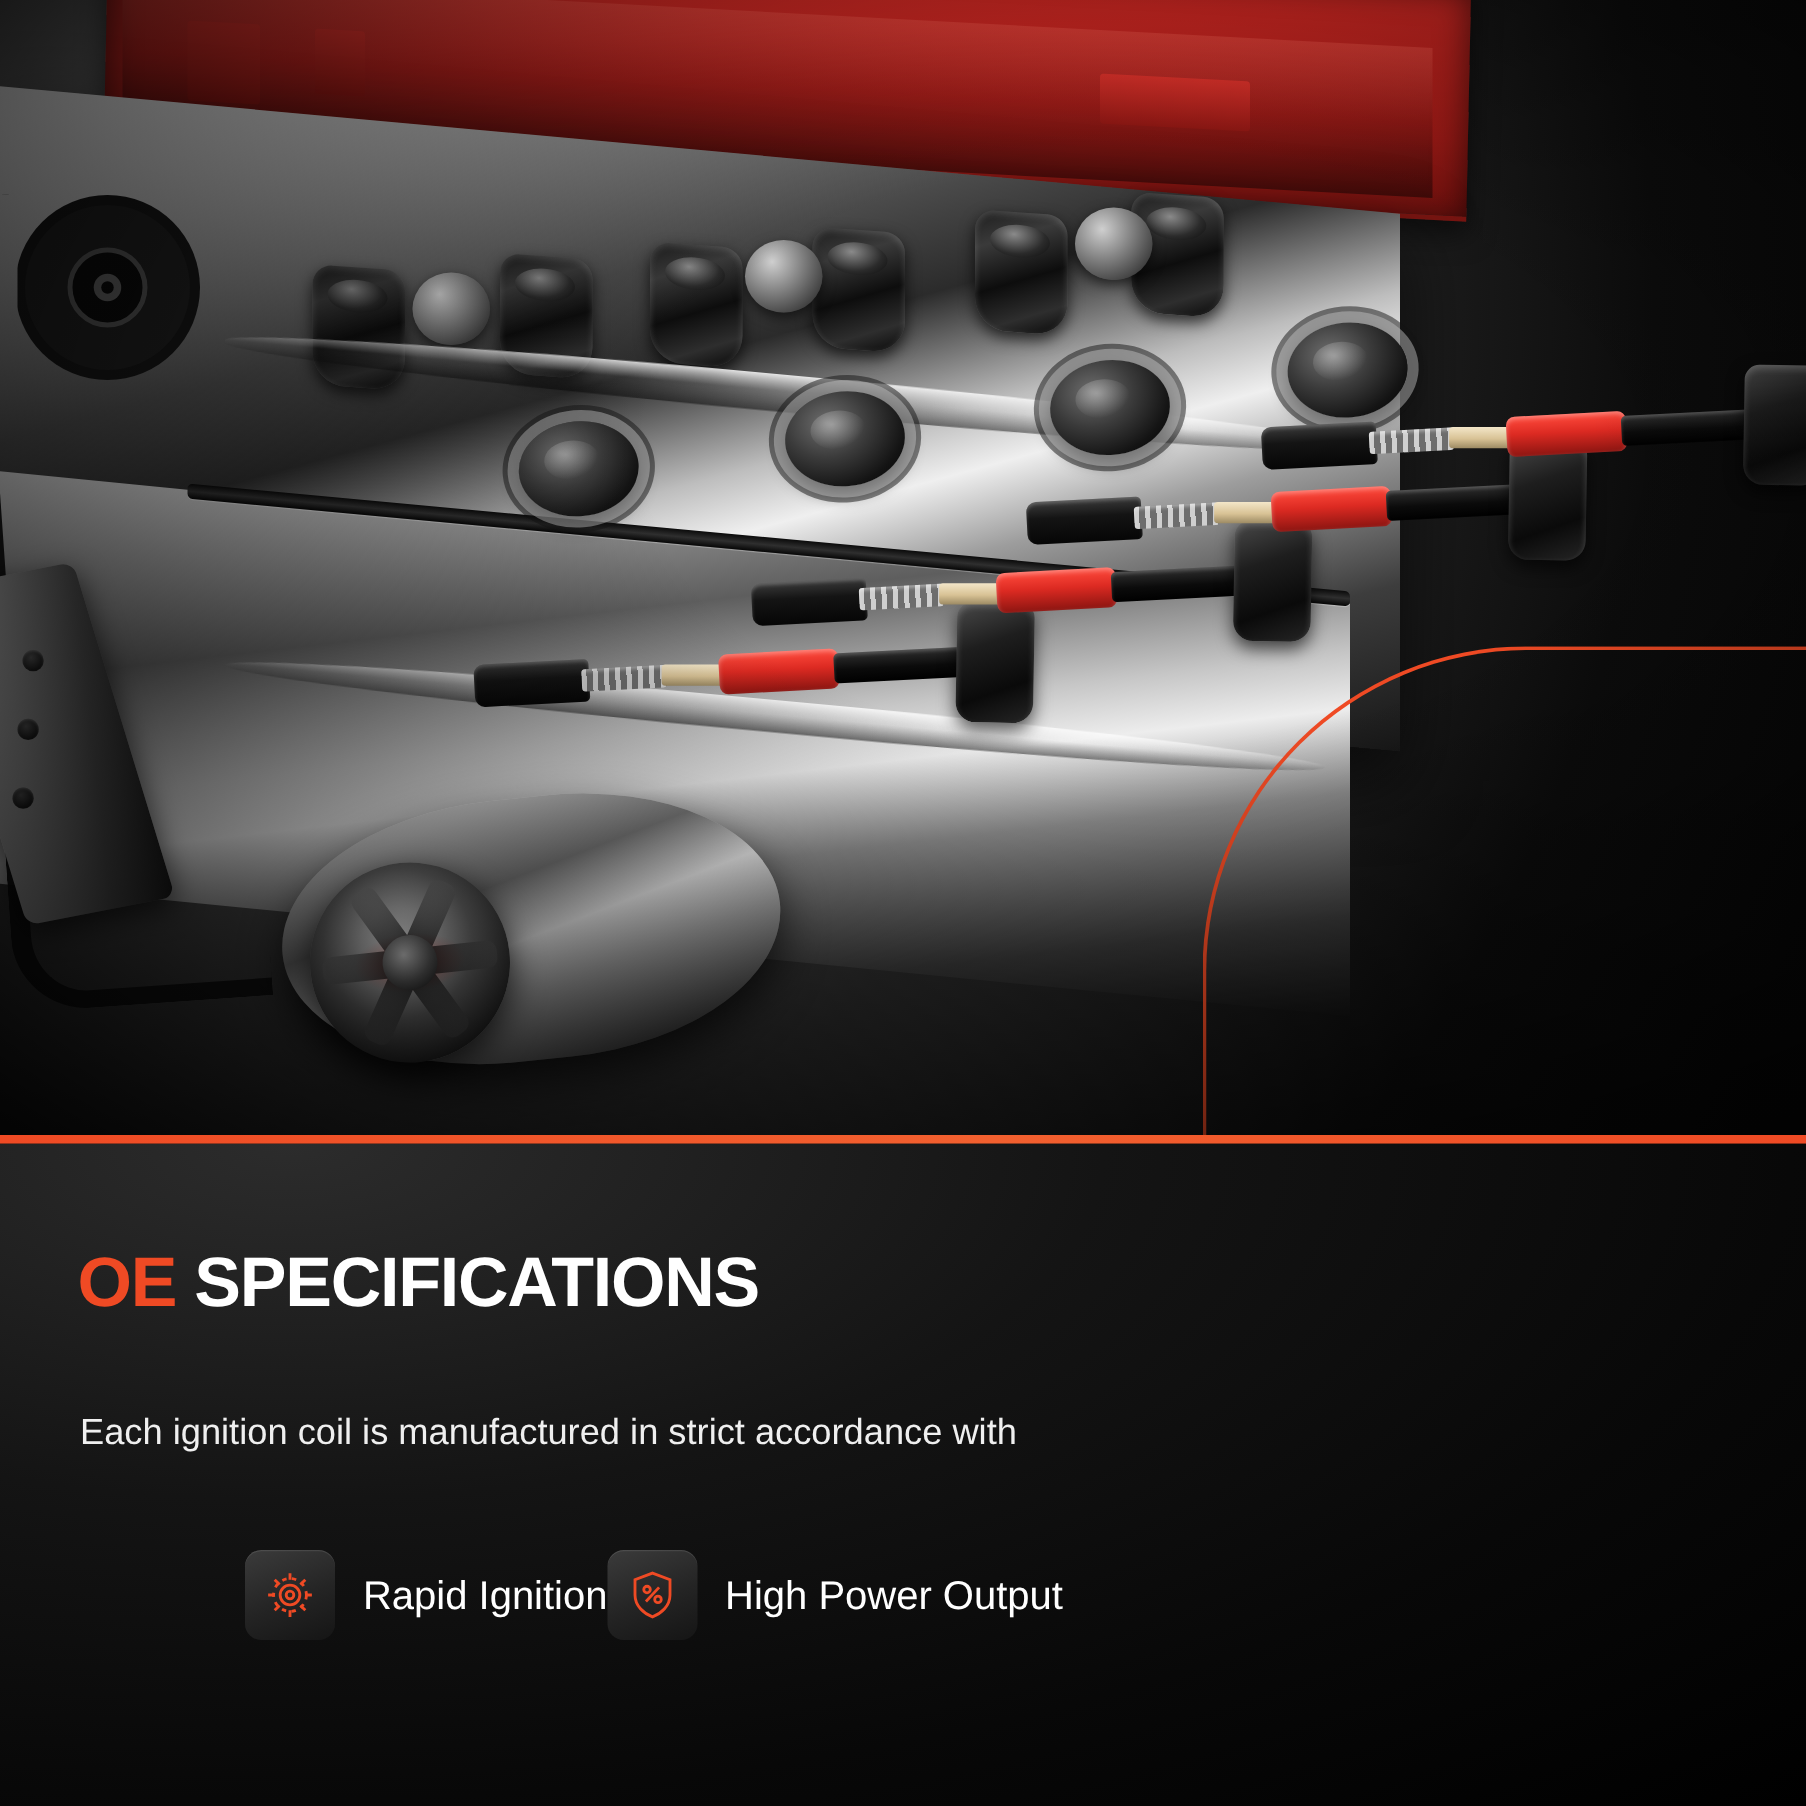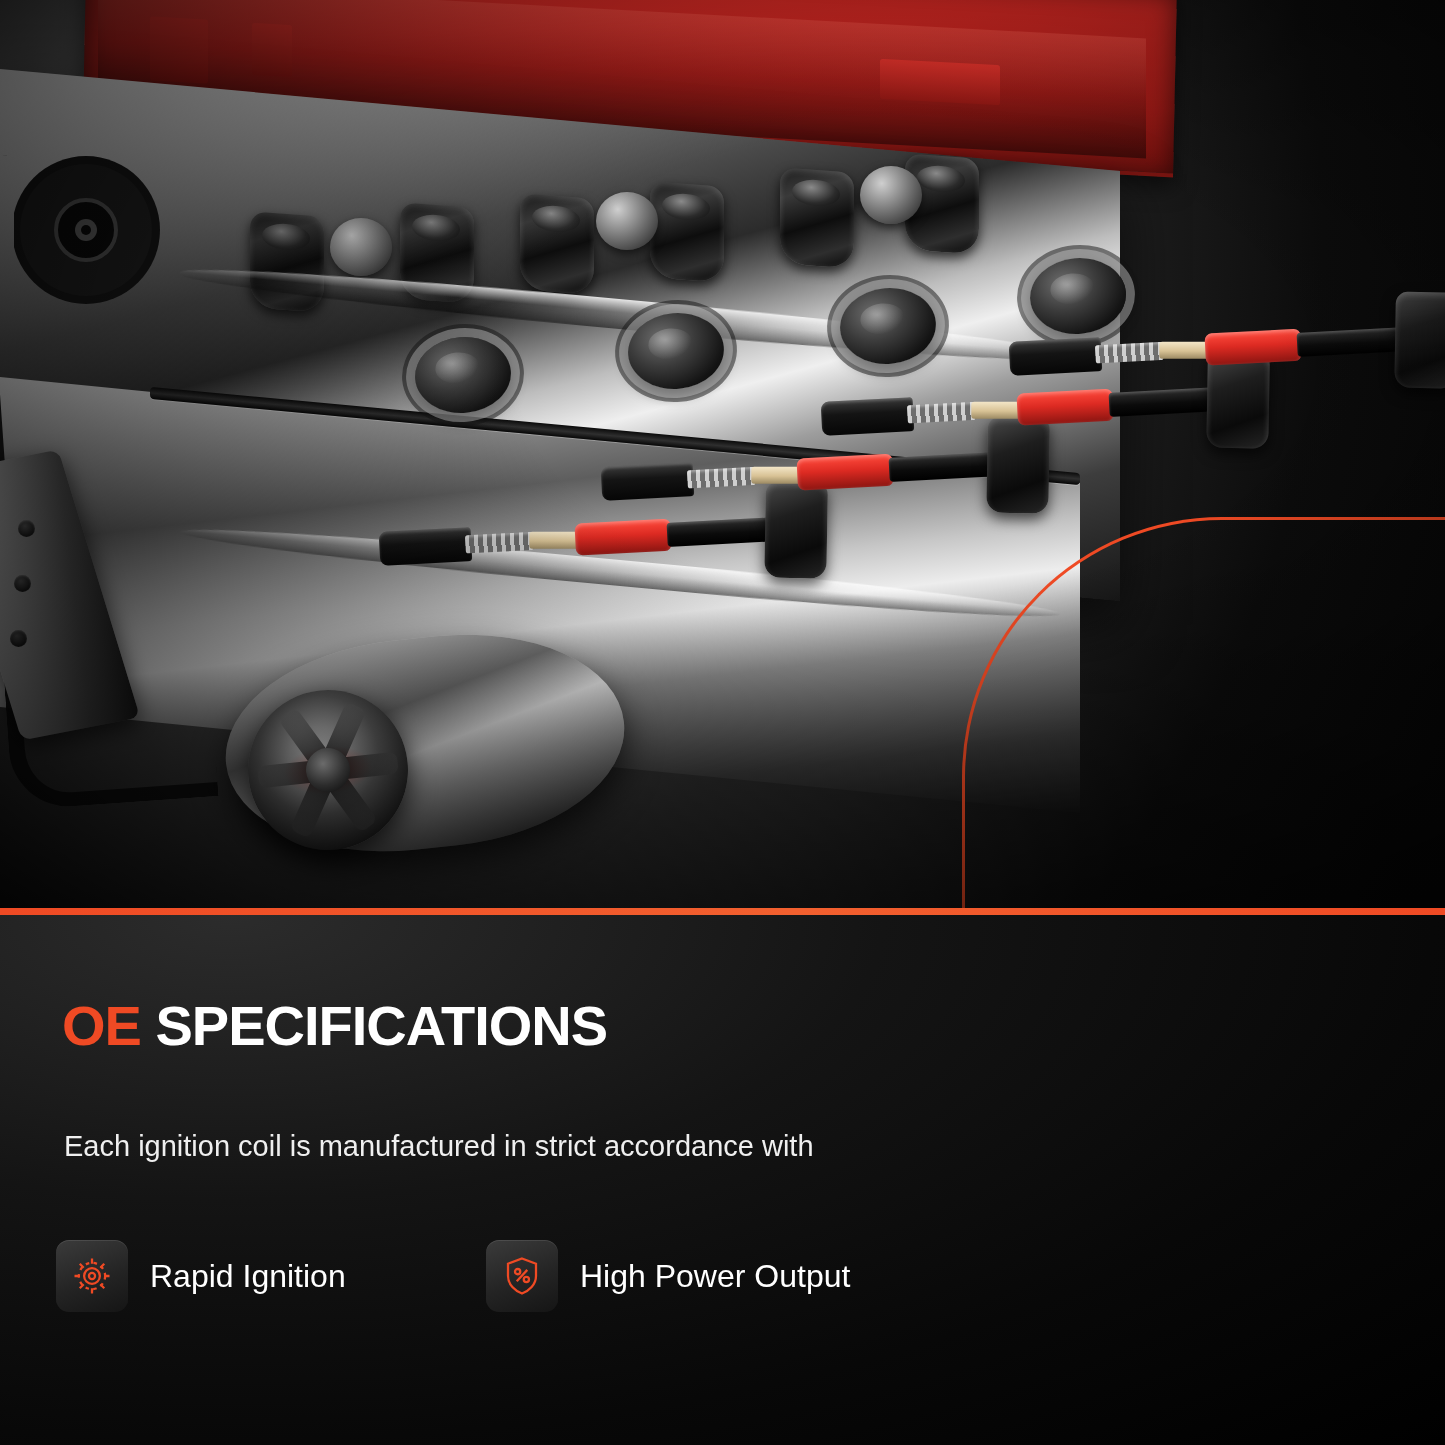--- a/index.html
+++ b/index.html
@@ -330,21 +330,21 @@
     left: 56px; top: 325px;
     width: 1350px;
     display: flex;
     align-items: center;
   }
   .feature {
     display: flex;
     align-items: center;
     gap: 22px;
   }
-  .feature.f1 { width: 430px; }
+  .feature.f1 { width: 430px; justify-content: flex-end; }
   .feature.f2 { width: 490px; }
   .feature.f3 { width: 430px; }
 
   .feat-icon {
     width: 72px; height: 72px;
     border-radius: 13px;
     background: linear-gradient(160deg, #3b3b3b, #242424 55%, #151515);
     display: flex;
     align-items: center;
     justify-content: center;

